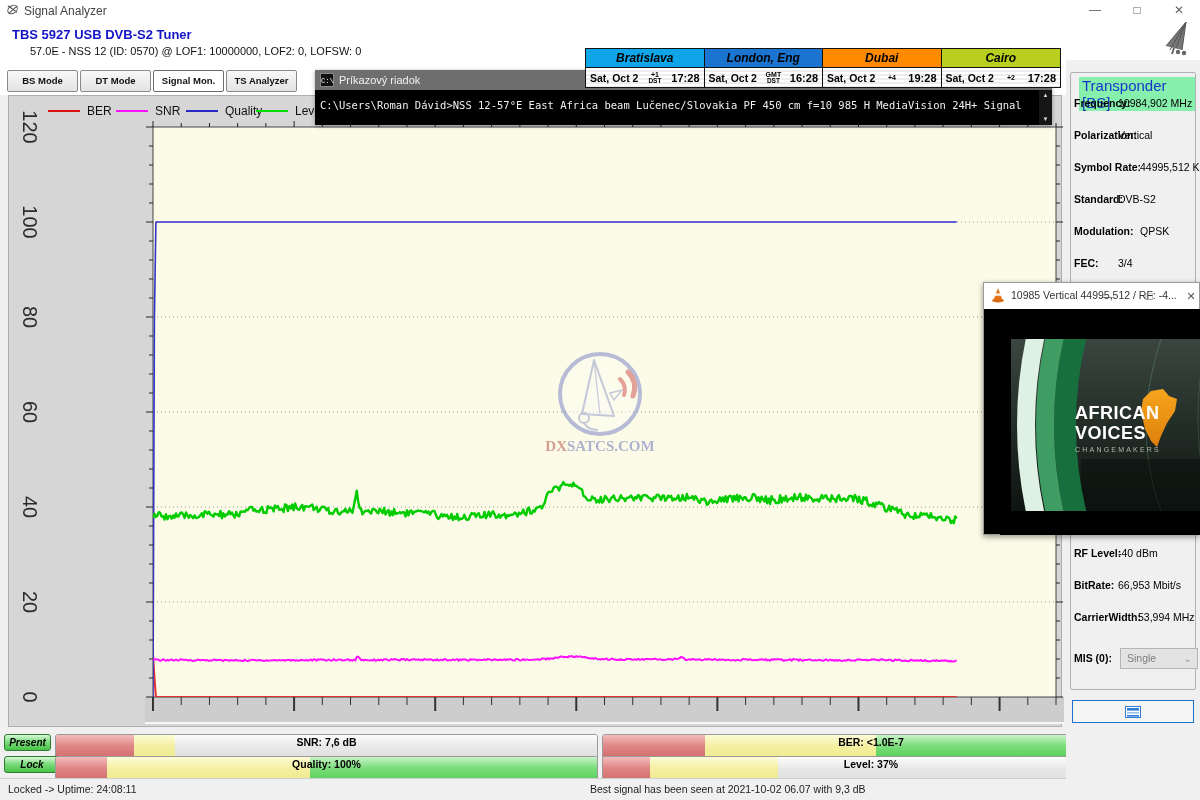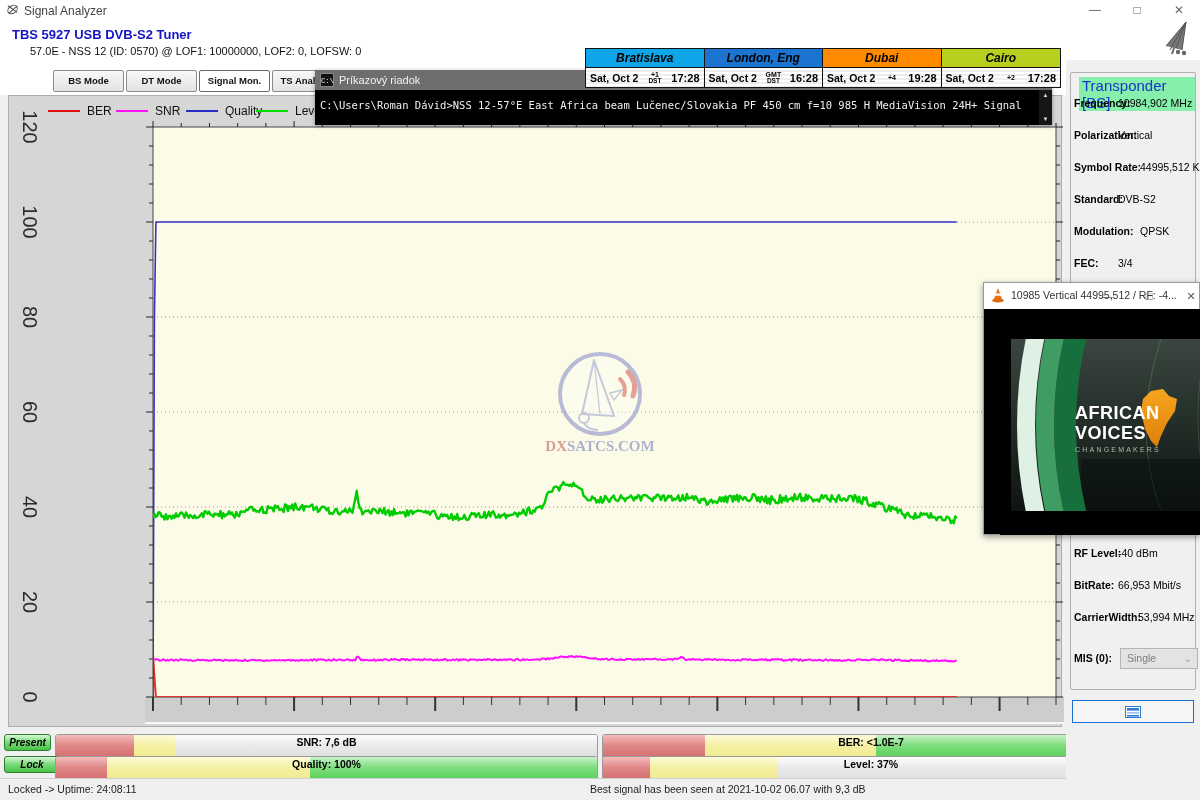--- a/index.html
+++ b/index.html
@@ -14,21 +14,21 @@
   .win-ctrl { width:42px; height:22px; text-align:center; line-height:20px; font-size:12px; color:#666; }
   .mini-icon { position:absolute; left:6px; top:3px; width:15px; height:15px; }
 
   
   .tuner-title { position:absolute; left:12px; top:27px; font-size:13px; font-weight:bold; color:#1414c8; }
   .tuner-sub { position:absolute; left:30px; top:45px; font-size:11px; color:#101010; }
   .sat-icon-big { position:absolute; left:1156px; top:20px; width:38px; height:36px; }
 
   
   .mode-btn { position:absolute; top:70px; width:71px; height:22px; font-size:9.5px; font-weight:bold; color:#111;
-    background:linear-gradient(#f8f8f8,#e3e3e3); border:1px solid #8a8a8a; border-radius:2px; text-align:center; line-height:20px;margin-left:46px; }
+    background:linear-gradient(#f8f8f8,#e3e3e3); border:1px solid #8a8a8a; border-radius:2px; text-align:center; line-height:20px; }
   .mode-btn.active { background:#fff; border:1px solid #6a6a6a; }
 
   
   .chart-panel { position:absolute; left:8px; top:95px; width:1054px; height:632px; background:#d6d6d6; border:1px solid #aeaeae; z-index:1; }
   .legend-item { position:absolute; top:7px; height:16px; display:flex; align-items:center; font-size:12px; color:#111; }
   .legend-line { width:32px; height:2px; margin-right:7px; }
   .ylabel { position:absolute; font-size:20px; color:#2b2b2b; transform:translate(-50%,-50%) rotate(90deg); white-space:nowrap; }
   #plot-svg { position:absolute; left:136px; top:22px; }
 
   

